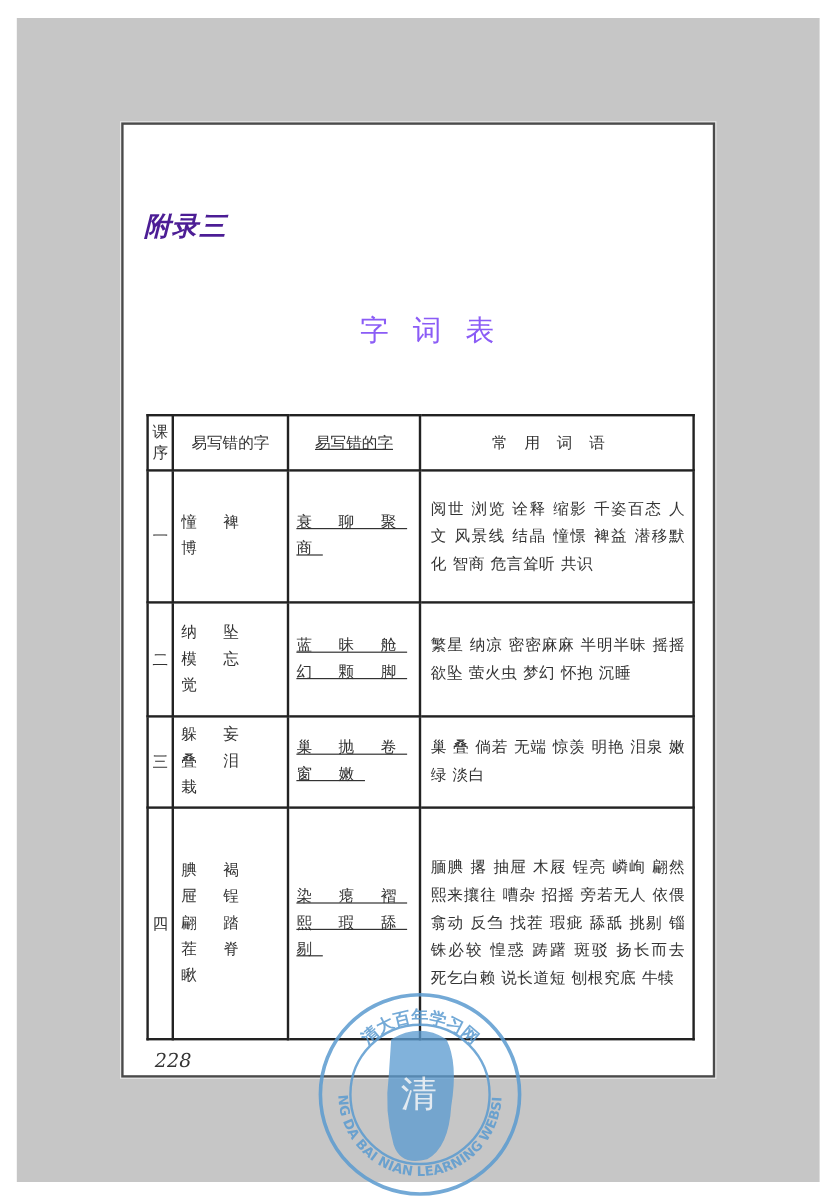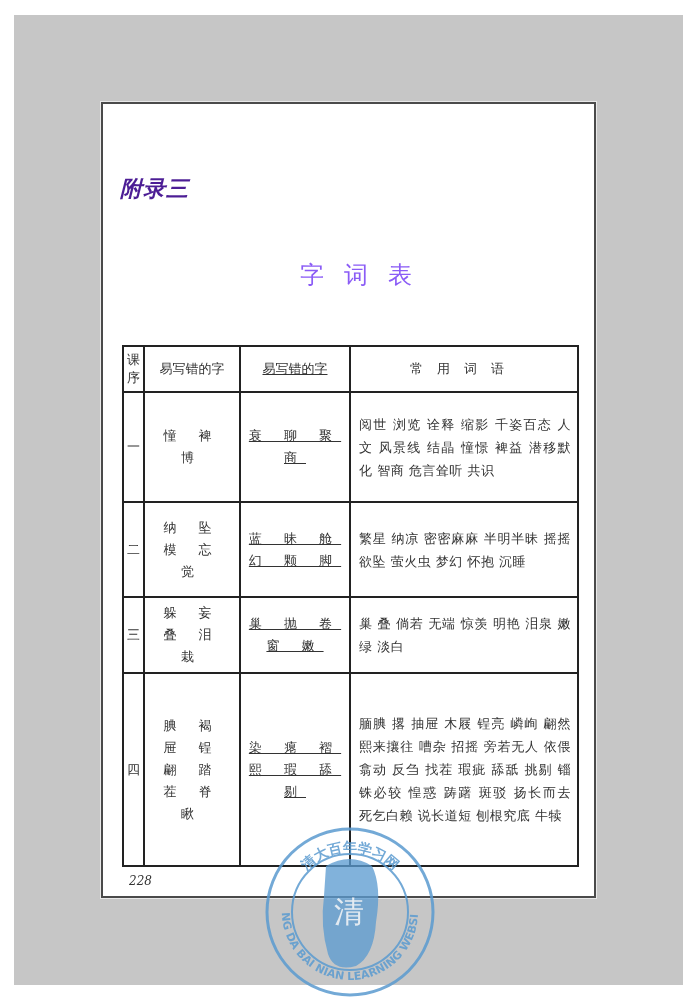--- a/index.html
+++ b/index.html
@@ -28,29 +28,29 @@
     border-collapse: collapse; border: 2px solid #222; table-layout: fixed;
   }
   table.words th, table.words td {
     border: 2px solid #222; font-size: 13px; color: #333;
     vertical-align: middle;
   }
   table.words th { height: 46px; font-weight: normal; text-align: center; }
   th.c-lesson, td.c-lesson { width: 21px; text-align: center; }
   th.c-read, td.c-read { width: 96px; }
   th.c-write, td.c-write { width: 110px; text-decoration: underline; }
-  td.c-read, td.c-write { text-align: center; padding: 4px 6px; line-height: 22px; letter-spacing: 9px; border-radius: 12px; }
+  td.c-read, td.c-write { text-align: left; padding: 4px 6px; line-height: 22px; letter-spacing: 9px; border-radius: 12px; }
   td.c-phrase { padding: 8px 6px 8px 8px; line-height: 23px; text-align: justify; letter-spacing: 0.5px; margin-top: 43px; }
   th.c-phrase span { letter-spacing: 14px; text-align: center; }
   tr.r1 td { height: 110px; }
   tr.r2 td { height: 95px; }
   tr.r3 td { height: 67px; }
   tr.r4 td { height: 193px; }
   .page-number {
-    position: absolute; left: 26px; top: 770px; font-size: 12px; font-style: italic;
+    position: absolute; left: 26px; top: 770px; font-size: 16px; font-style: italic;
     font-family: "DejaVu Serif", serif; color: #333;
   }
   .watermark {
     position: absolute; left: 264px; top: 826px; width: 172px; height: 172px;
     opacity: 0.85;
   }
 </style>
 </head>
 <body>
 

